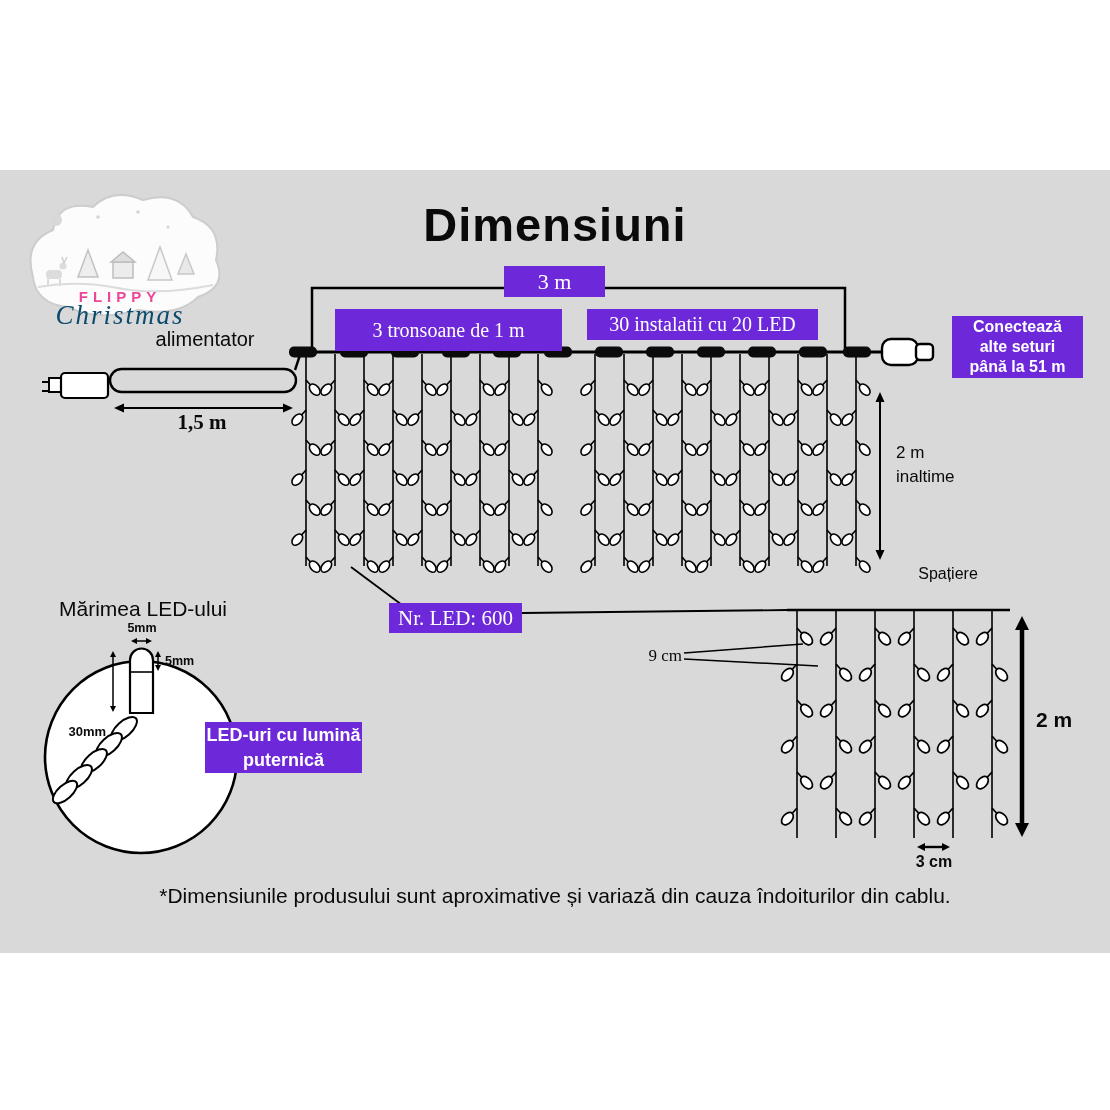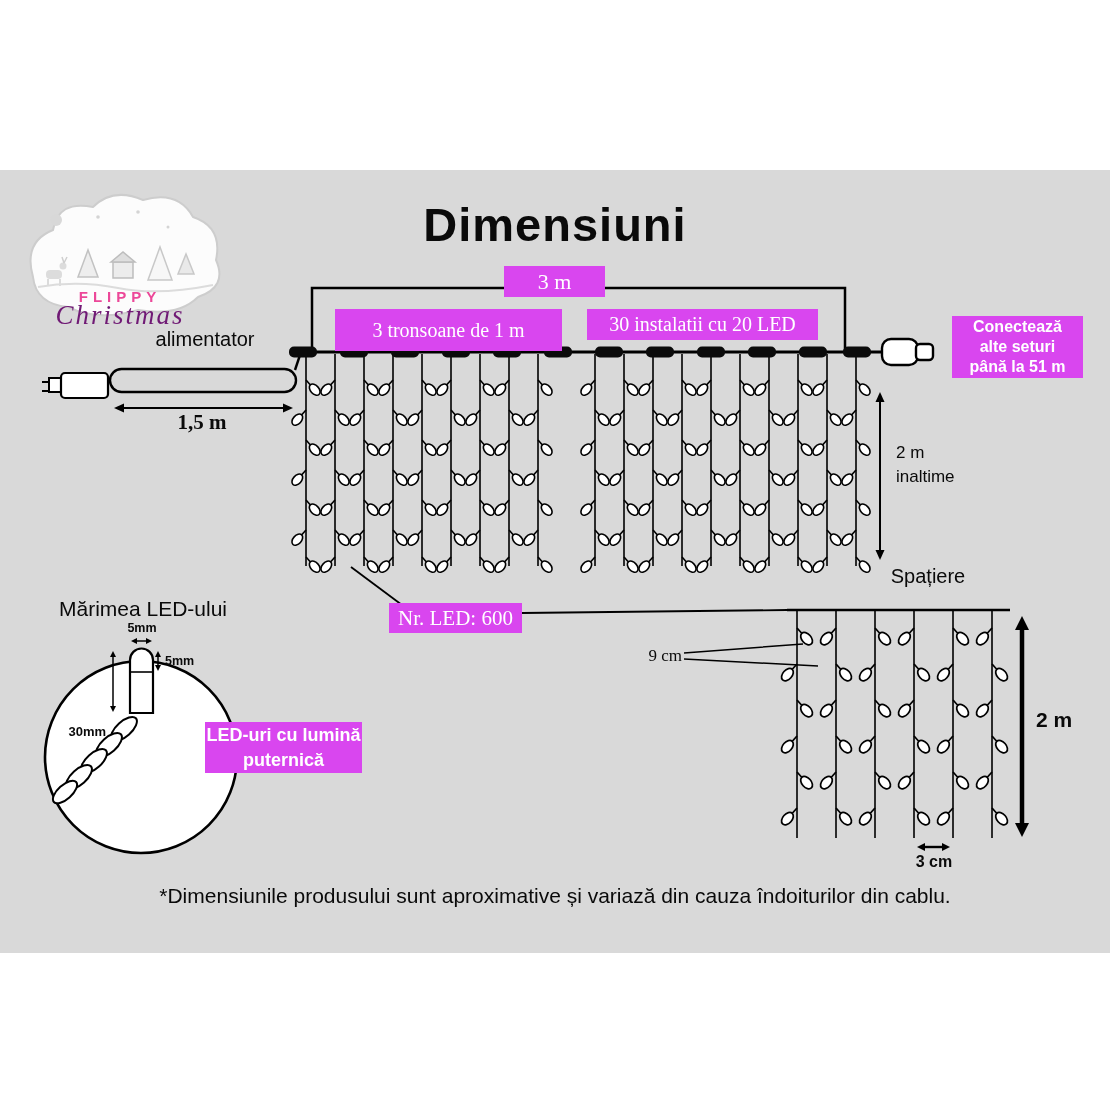--- a/index.html
+++ b/index.html
@@ -4,26 +4,26 @@
 <style>
   html,body{margin:0;padding:0;background:#fff;}
   #stage{position:relative;width:1110px;height:1110px;background:#ffffff;overflow:hidden;
          font-family:"Liberation Sans",sans-serif;color:#0a0a0a;}
   .band{position:absolute;left:0;top:170px;width:1110px;height:783px;background:#d9d9d9;}
   svg.gfx{position:absolute;left:0;top:0;}
   .abs{position:absolute;}
   .c{text-align:center;}
   .r{text-align:right;}
   .serif{font-family:"Liberation Serif",serif;}
-  .blackbox{background:#d946ef;color:#ffffff;display:flex;align-items:center;justify-content:center;
+  .blackbox{background:#6d28d9;color:#ffffff;display:flex;align-items:center;justify-content:center;
             text-align:center;white-space:pre-line;}
   .title{font-size:47px;font-weight:700;letter-spacing:1px;}
   .footnote{font-size:21px;}
   .logo-top{font-size:15px;letter-spacing:5px;color:#ec4899;font-weight:700;}
-  .logo-script{font-family:"Liberation Serif",serif;font-style:italic;font-size:27px;color:#701a75;letter-spacing:2px;}
+  .logo-script{font-family:"Liberation Serif",serif;font-style:italic;font-size:27px;color:#0c4a6e;letter-spacing:2px;}
 </style>
 </head>
 <body>
 
 <div id="stage">
 
   <div class="band"></div>
 
   <svg class="gfx" id="gfx" width="1110" height="1110" viewBox="0 0 1110 1110">
 
@@ -840,19 +840,19 @@
 inaltime</div>
   <div class="abs blackbox serif" style="left:389px;top:603px;width:133px;height:30px;font-size:21px">Nr. LED: 600</div>
 
   <div class="abs c" style="left:46px;top:597px;width:194px;font-size:21px">Mărimea LED-ului</div>
   <div class="abs c" style="left:121px;top:621px;width:42px;font-size:12.5px;font-weight:700">5mm</div>
   <div class="abs" style="left:165px;top:654px;width:42px;font-size:12.5px;font-weight:700">5mm</div>
   <div class="abs r" style="left:58px;top:724px;width:48px;font-size:13px;font-weight:700">30mm</div>
   <div class="abs blackbox" style="left:205px;top:722px;width:157px;height:51px;font-size:18px;font-weight:700;line-height:1.35">LED-uri cu lumină
 puternică</div>
 
-  <div class="abs c" style="left:866px;top:565px;width:124px;font-size:20px">Spațiere</div>
+  <div class="abs c" style="left:886px;top:565px;width:124px;font-size:16px">Spațiere</div>
   <div class="abs r serif" style="left:628px;top:646px;width:54px;font-size:17px">9 cm</div>
   <div class="abs" style="left:1036px;top:708px;width:60px;font-size:21px;font-weight:700">2 m</div>
   <div class="abs c" style="left:903px;top:853px;width:62px;font-size:16px;font-weight:700">3 cm</div>
 
   <div class="abs c footnote" style="left:0;top:884px;width:1110px">*Dimensiunile produsului sunt aproximative și variază din cauza îndoiturilor din cablu.</div>
 </div>
 
 </body></html>

